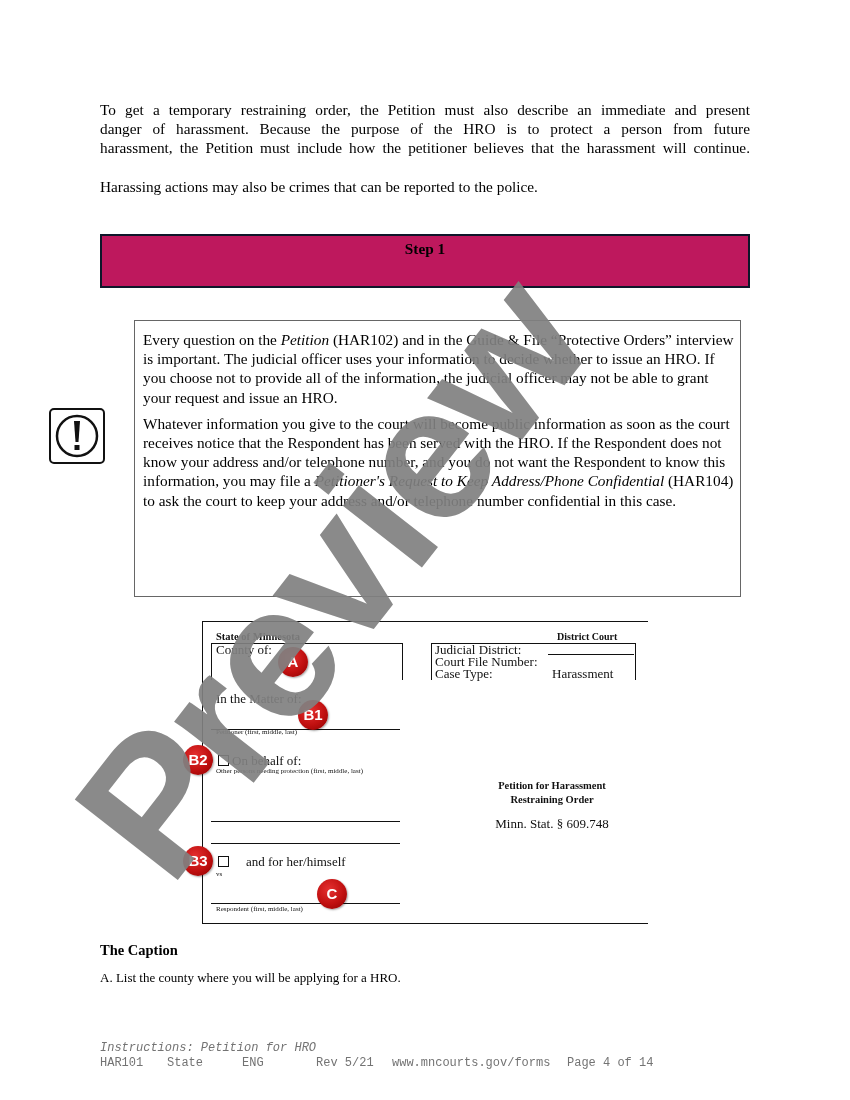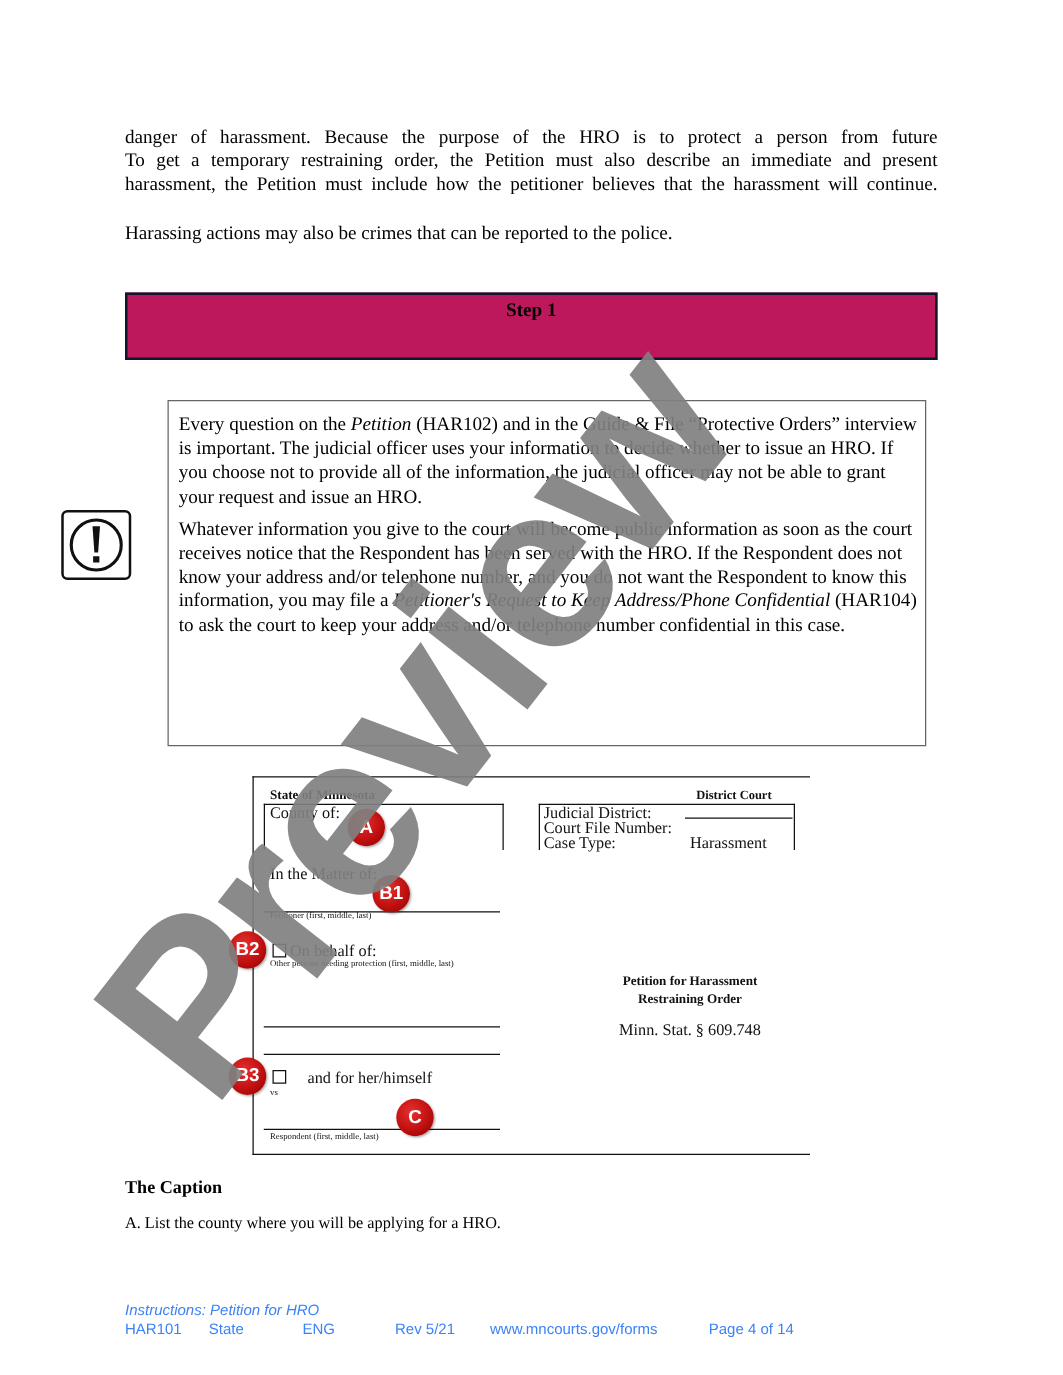--- a/index.html
+++ b/index.html
@@ -47,34 +47,34 @@
 
   .badge { position:absolute; width:30px; height:30px; border-radius:50%;
            background:radial-gradient(circle at 40% 35%, #e53030 0%, #c01010 55%, #8a0000 100%);
            color:#fff; font-family:"Liberation Sans", sans-serif; font-weight:bold;
            font-size:15px; text-align:center; line-height:30px;
            box-shadow:1px 1px 2px rgba(0,0,0,0.35); }
 
   .caption-h { position:absolute; left:100px; top:942px; font-weight:bold; font-size:14.5px; }
   .caption-a { position:absolute; left:100px; top:970px; font-size:13px; }
 
-  .footer { position:absolute; left:100px; top:1041px; font-family:Liberation Sans, sans-serif;
-            font-size:12px; line-height:15px; color:#3b82f6; }
+  .footer { position:absolute; left:100px; top:1041px; font-family:Liberation Mono, monospace;
+            font-size:12px; line-height:15px; color:#737373; }
   .footer .title { font-style:italic; }
   .footer .row span { position:absolute; top:15px; white-space:nowrap; }
 
   
   .watermark { position:absolute; left:0; top:0; width:850px; height:1100px; pointer-events:none; }
 </style>
 </head>
 <body>
 
 <div class="p intro justify">
+  <span>To get a temporary restraining order, the Petition must also describe an immediate and present</span>
   <span>danger of harassment. Because the purpose of the HRO is to protect a person from future</span>
-  <span>To get a temporary restraining order, the Petition must also describe an immediate and present</span>
   <span class="last" style="text-align-last:justify;">harassment, the Petition must include how the petitioner believes that the harassment will continue.</span>
 </div>
 <div class="p harass">Harassing actions may also be crimes that can be reported to the police.</div>
 
 <div class="step-box">
   <div class="t1">Step 1</div>
 </div>
 
 <div class="warn-icon">
   <svg viewBox="0 0 52 52">

